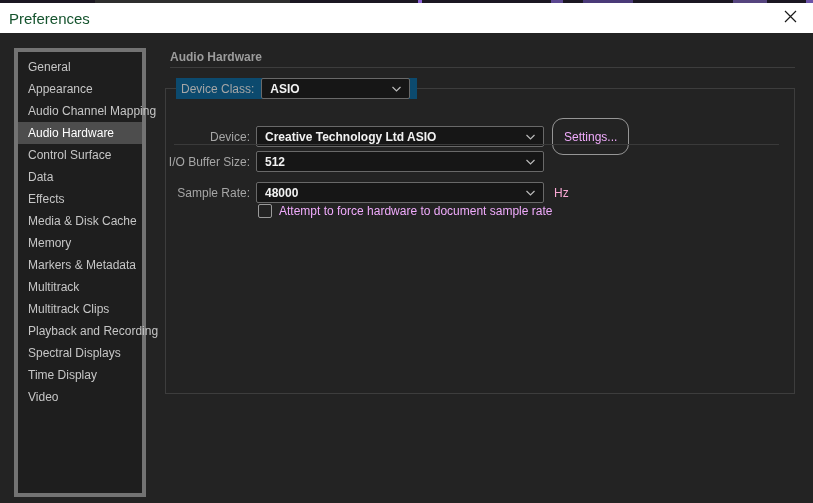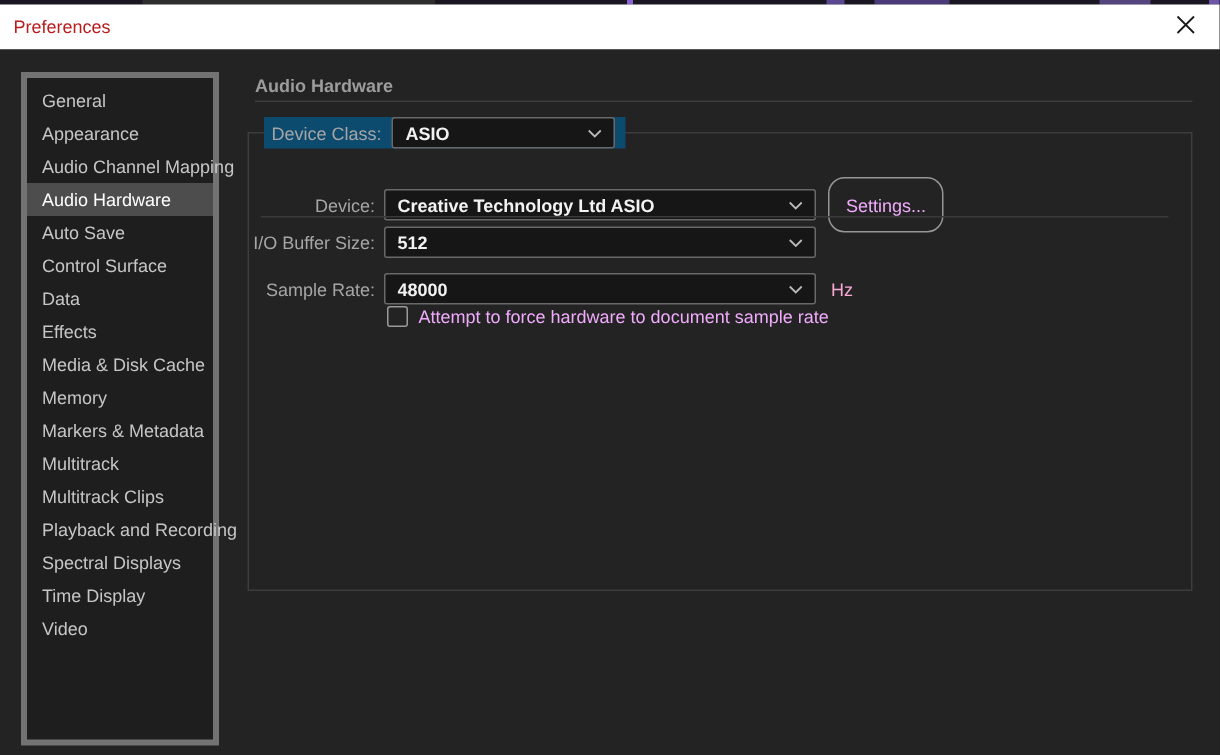--- a/index.html
+++ b/index.html
@@ -13,21 +13,21 @@
   }
   
   .top-strip { position:absolute; left:0; top:0; width:813px; height:3px; background:#1b1722; }
   .top-strip .seg { position:absolute; top:0; height:3px; }
 
   
   .titlebar {
     position:absolute; left:0; top:3px; width:813px; height:30px;
     background:#ffffff; display:flex; align-items:center;
   }
-  .titlebar-text { color:#b91c1c; padding-left:9px; font-size:12px; }
+  .titlebar-text { color:#14532d; padding-left:9px; font-size:15px; }
   .close-btn {
     position:absolute; right:0; top:0; width:45px; height:30px;
     display:flex; align-items:center; justify-content:center; cursor:default;
   }
 
   
   .dialog-body { position:absolute; left:0; top:33px; width:813px; height:470px; background:#232323; }
 
   
   .sidebar {
@@ -111,21 +111,20 @@
   </div>
 </div>
 
 <div class="dialog-body">
 
   <div class="sidebar">
     <div class="sidebar-item">General</div>
     <div class="sidebar-item">Appearance</div>
     <div class="sidebar-item">Audio Channel Mapping</div>
     <div class="sidebar-item selected">Audio Hardware</div>
-    <div class="sidebar-item">Auto Save</div>
     <div class="sidebar-item">Control Surface</div>
     <div class="sidebar-item">Data</div>
     <div class="sidebar-item">Effects</div>
     <div class="sidebar-item">Media &amp; Disk Cache</div>
     <div class="sidebar-item">Memory</div>
     <div class="sidebar-item">Markers &amp; Metadata</div>
     <div class="sidebar-item">Multitrack</div>
     <div class="sidebar-item">Multitrack Clips</div>
     <div class="sidebar-item">Playback and Recording</div>
     <div class="sidebar-item">Spectral Displays</div>

